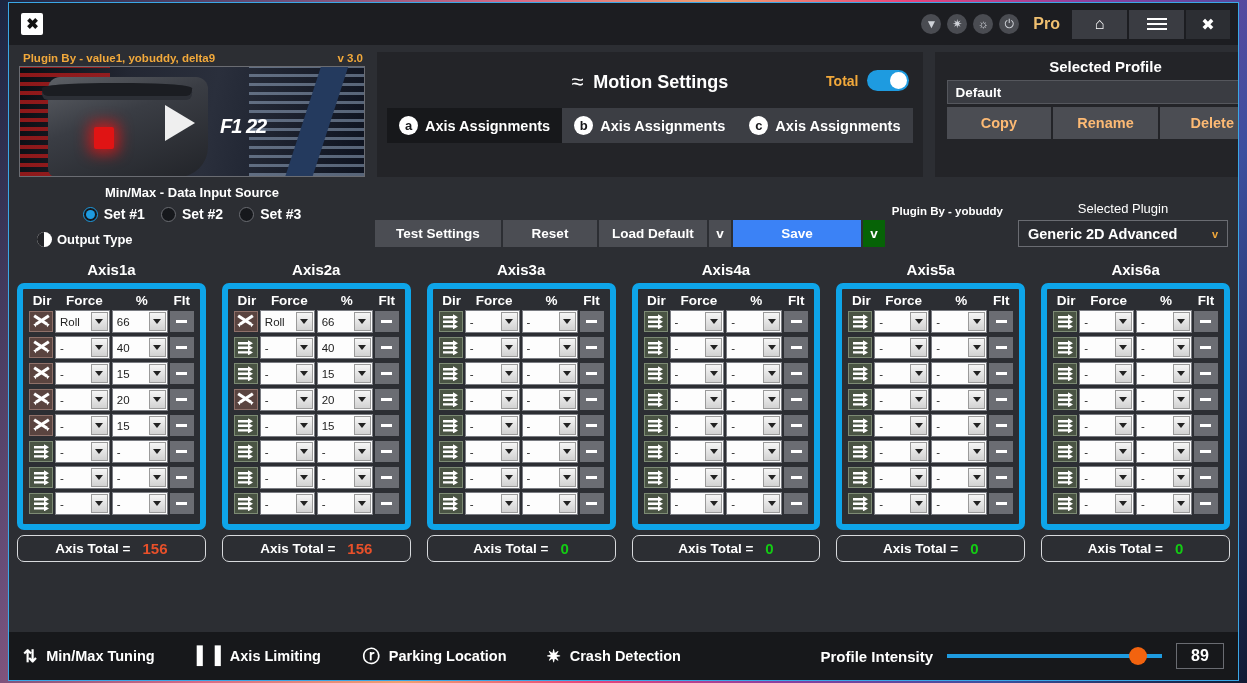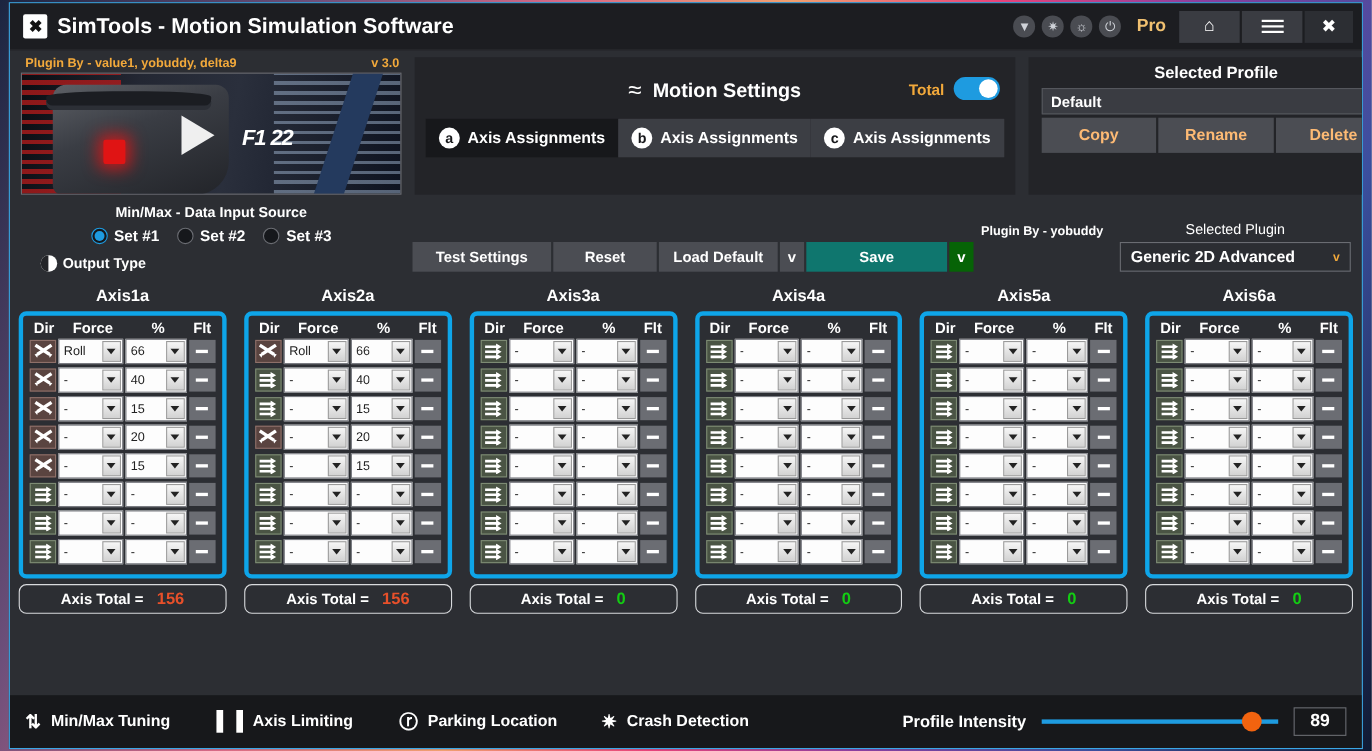--- a/index.html
+++ b/index.html
@@ -172,21 +172,21 @@
   #plugin-heading { color: #fff; font-size: 13px; text-align: center; margin-bottom: 4px; }
   #plugin-select {
     height: 27px; background: #2b2d32; border: 1px solid #6a6c72; color: #fff;
     font-size: 14.5px; font-weight: bold; display: flex; align-items: center;
     justify-content: space-between; padding: 0 9px;
   }
   
   #axis-grid { display: flex; justify-content: center; gap: 16px; padding: 14px 8px 0 8px; flex: 1 1 auto; }
   .axis-panel { width: 192px; }
   .axis-title { color: #fff; font-size: 15px; font-weight: bold; text-align: center; margin-bottom: 5px; }
-  .axis-box { border: 4px solid #0ea5e9; border-radius: 7px; padding: 4px 6px 6px 6px; }
+  .axis-box { border: 6px solid #0ea5e9; border-radius: 7px; padding: 4px 6px 6px 6px; }
   .axis-head { display: flex; align-items: center; color: #fff; font-size: 13.5px; font-weight: bold; padding-bottom: 2px; }
   .h-dir { width: 26px; text-align: center; }
   .h-force { flex: 1 1 auto; text-align: center; }
   .h-pct { width: 56px; text-align: center; }
   .h-flt { width: 24px; text-align: center; }
   .axis-row { display: flex; align-items: center; gap: 2px; margin-bottom: 3px; }
   .dir-icon {
     width: 24px; height: 21px; flex: 0 0 auto;
     display: flex; align-items: center; justify-content: center;
     background: #4a5444; border: 1px solid #7d8b74;
@@ -243,21 +243,20 @@
     display: flex; align-items: center; justify-content: center;
   }
 </style>
 </head>
 <body>
 
 <div id="app-window">
 
   <div id="title-bar">
     <div id="app-logo">✖</div>
-    <div id="app-title">SimTools - Motion Simulation Software</div>
     <div id="title-spacer"></div>
     <div class="tb-circle">▼</div>
     <div class="tb-circle">✷</div>
     <div class="tb-circle">☼</div>
     <div class="tb-circle">⏻</div>
     <div id="pro-label">Pro</div>
     <div class="tb-btn">⌂</div>
     <div class="tb-btn">
       <span class="burger">
           <i></i>
@@ -349,21 +348,21 @@
       </div>
     </div>
 
     <div id="action-block">
       <div id="plugin-by">Plugin By - yobuddy</div>
       <div id="action-buttons">
         <div class="act-btn" id="btn-test">Test Settings</div>
         <div class="act-btn" id="btn-reset">Reset</div>
         <div class="act-btn" id="btn-loaddefault">Load Default</div>
         <div class="act-btn act-drop">v</div>
-        <div class="act-btn" id="btn-save" style="background: #0f766e;">Save</div>
+        <div class="act-btn" id="btn-save" style="background: #3b82f6;">Save</div>
         <div class="act-btn act-drop" id="save-drop" style="background: rgb(6, 99, 6);">v</div>
       </div>
     </div>
 
     <div id="plugin-block">
       <div id="plugin-heading">Selected Plugin</div>
       <div id="plugin-select">
         <span>Generic 2D Advanced</span>
         <span class="chev">v</span>
       </div>

